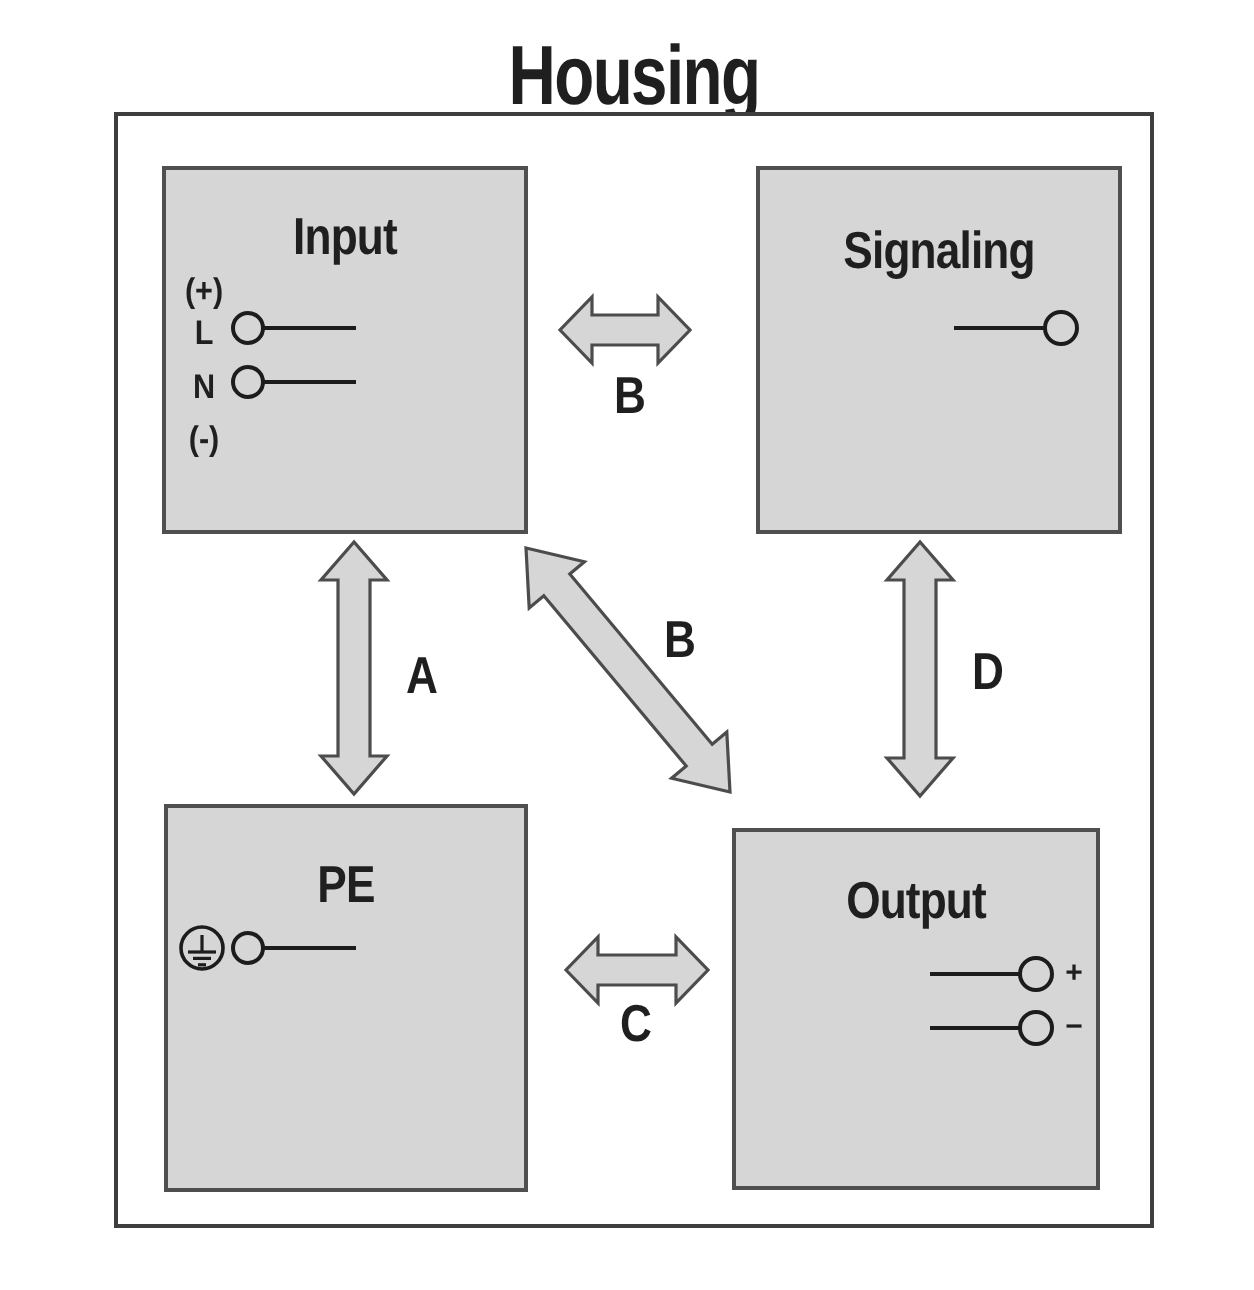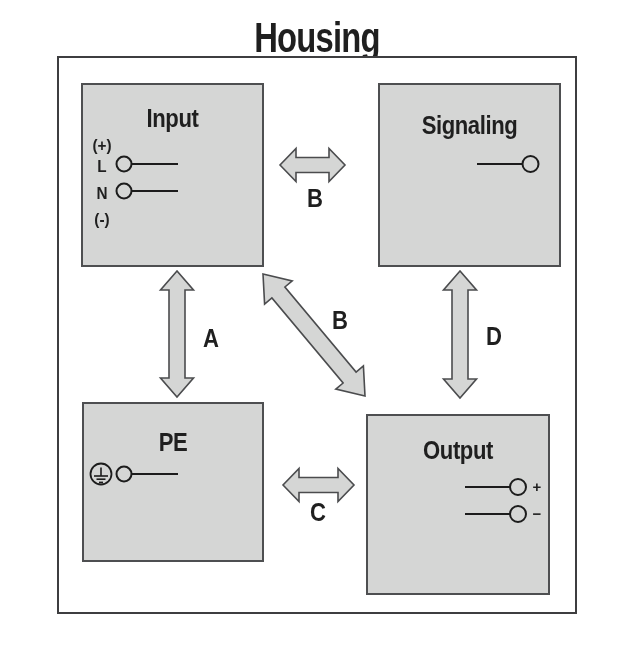--- a/index.html
+++ b/index.html
@@ -26,21 +26,21 @@
     position:absolute;left:57px;top:56px;width:516px;height:554px;
     border:2px solid var(--outer-border);background:var(--bg);
   }
 
   .box{
     position:absolute;background:var(--box-fill);
     border:2px solid var(--box-border);box-sizing:border-box;
   }
   #box-input{left:81px;top:83px;width:183px;height:184px;}
   #box-signaling{left:366px;top:83px;width:183px;height:184px;margin-left:12px;}
-  #box-pe{left:82px;top:402px;width:182px;height:160px;}
+  #box-pe{left:82px;top:402px;width:182px;height:194px;}
   #box-output{left:366px;top:402px;width:184px;height:181px;margin-top:12px;}
 
   .box-title{
     position:absolute;left:0;right:0;text-align:center;
     font-size:26px;font-weight:bold;letter-spacing:-0.5px;
     transform:scaleX(0.85);
   }
   #box-input .box-title{top:18px;}
   #box-signaling .box-title{top:25px;}
   #box-pe .box-title{top:23px;}

